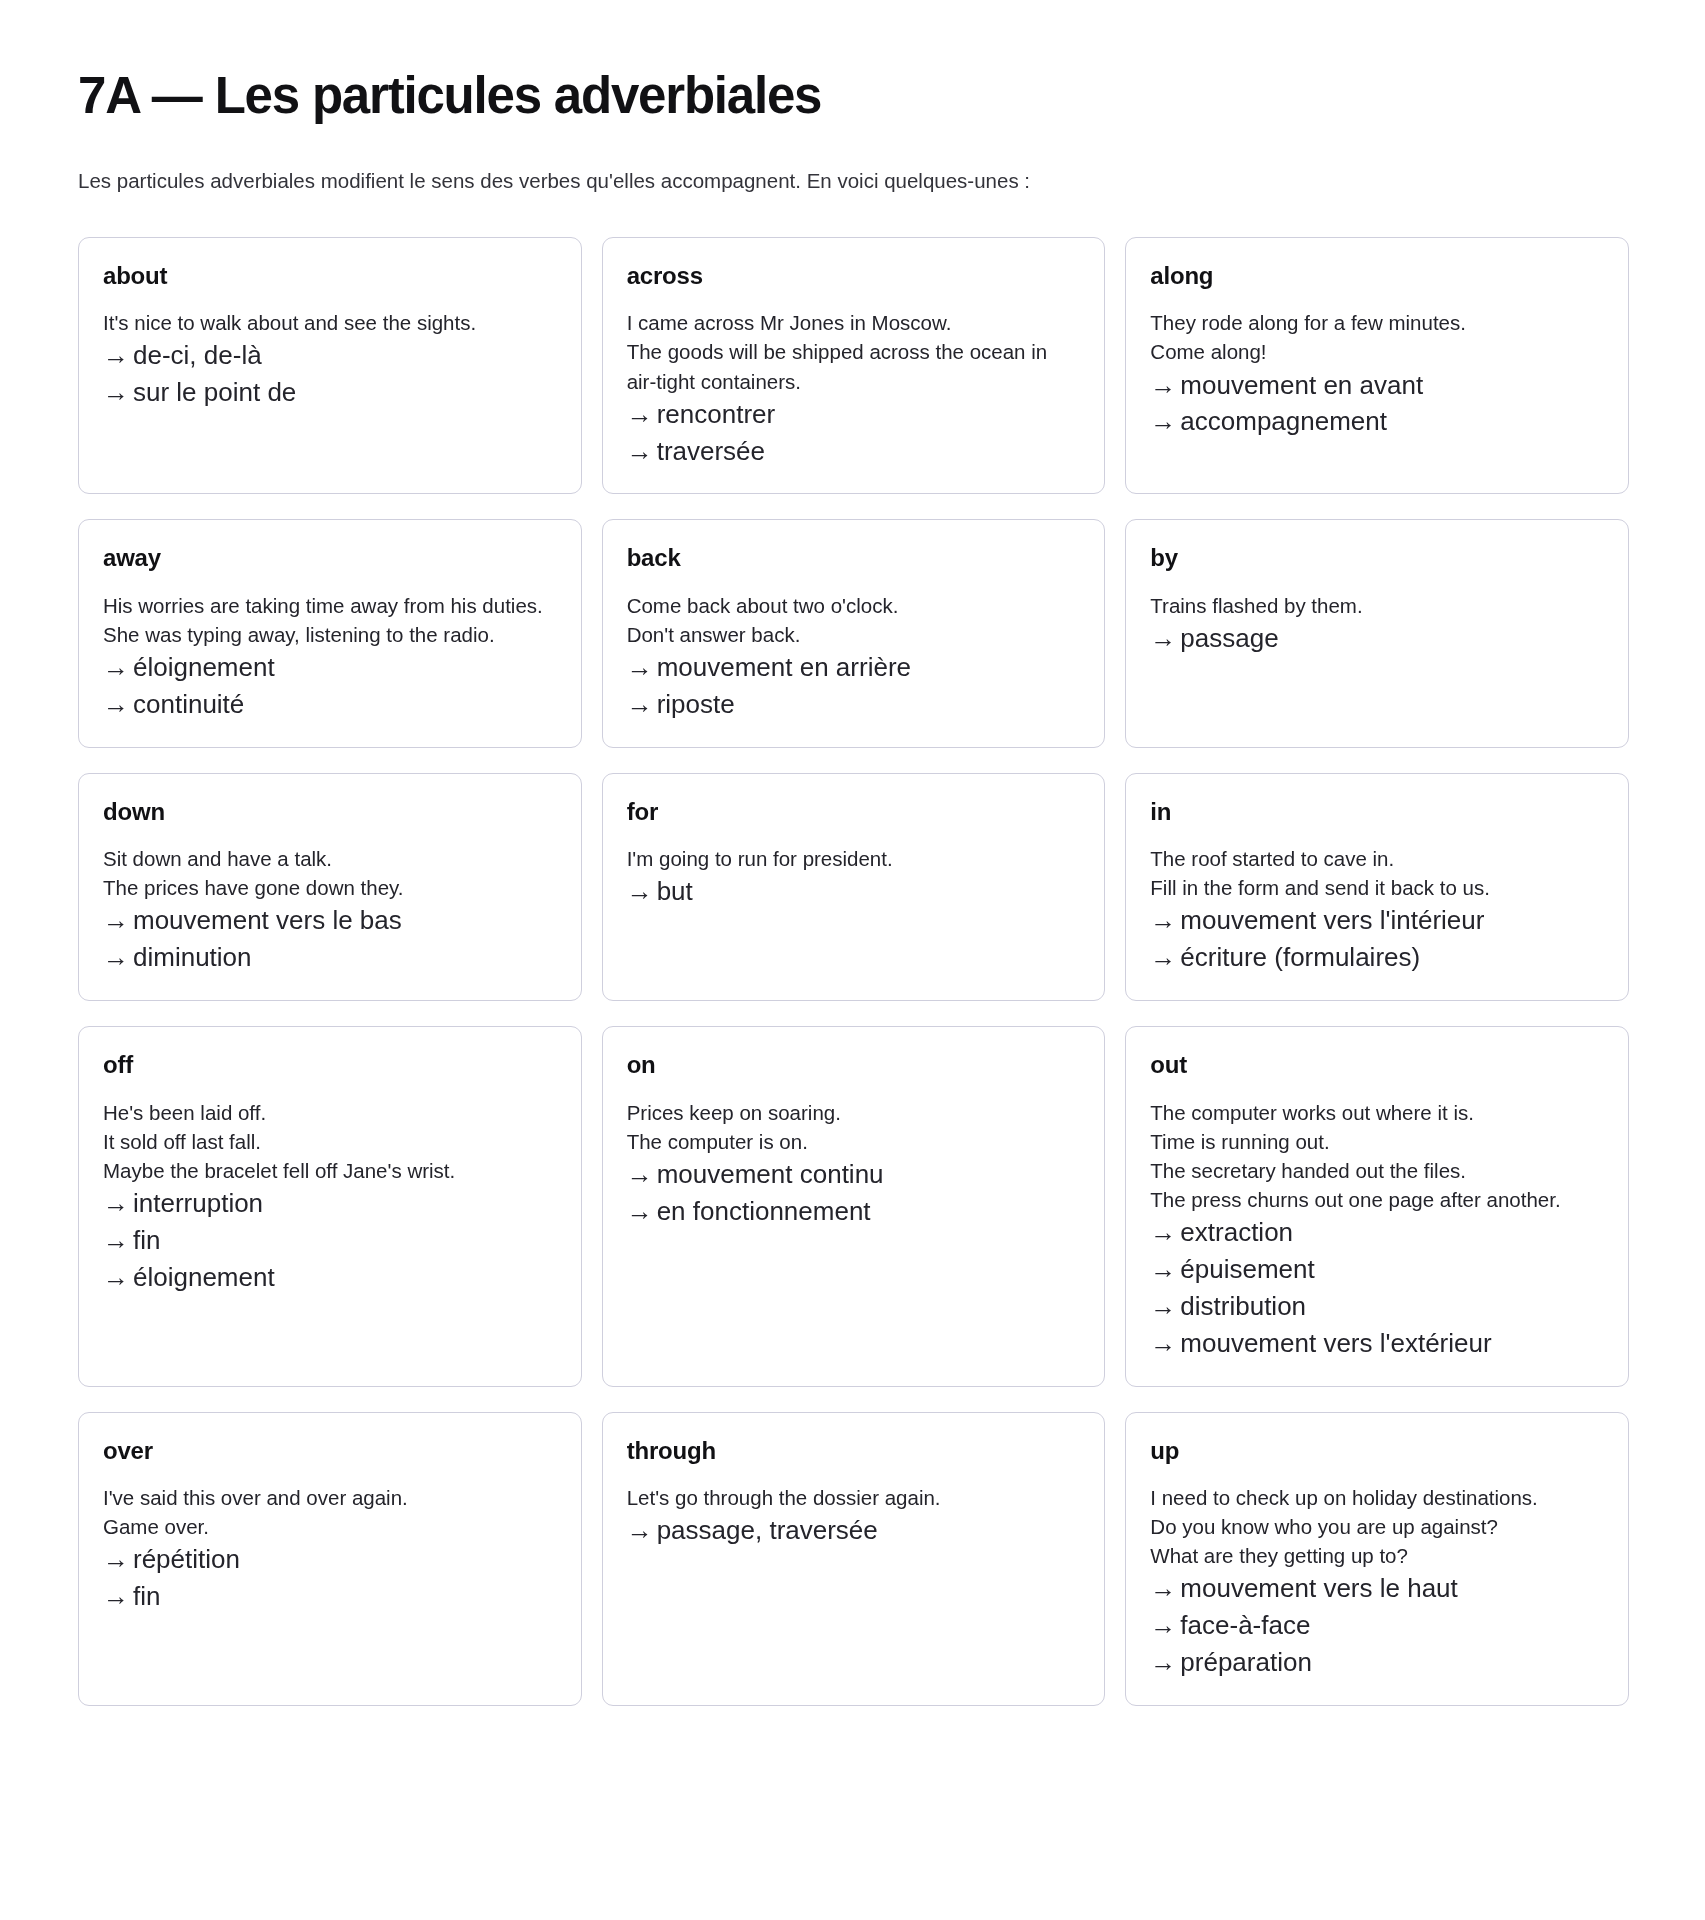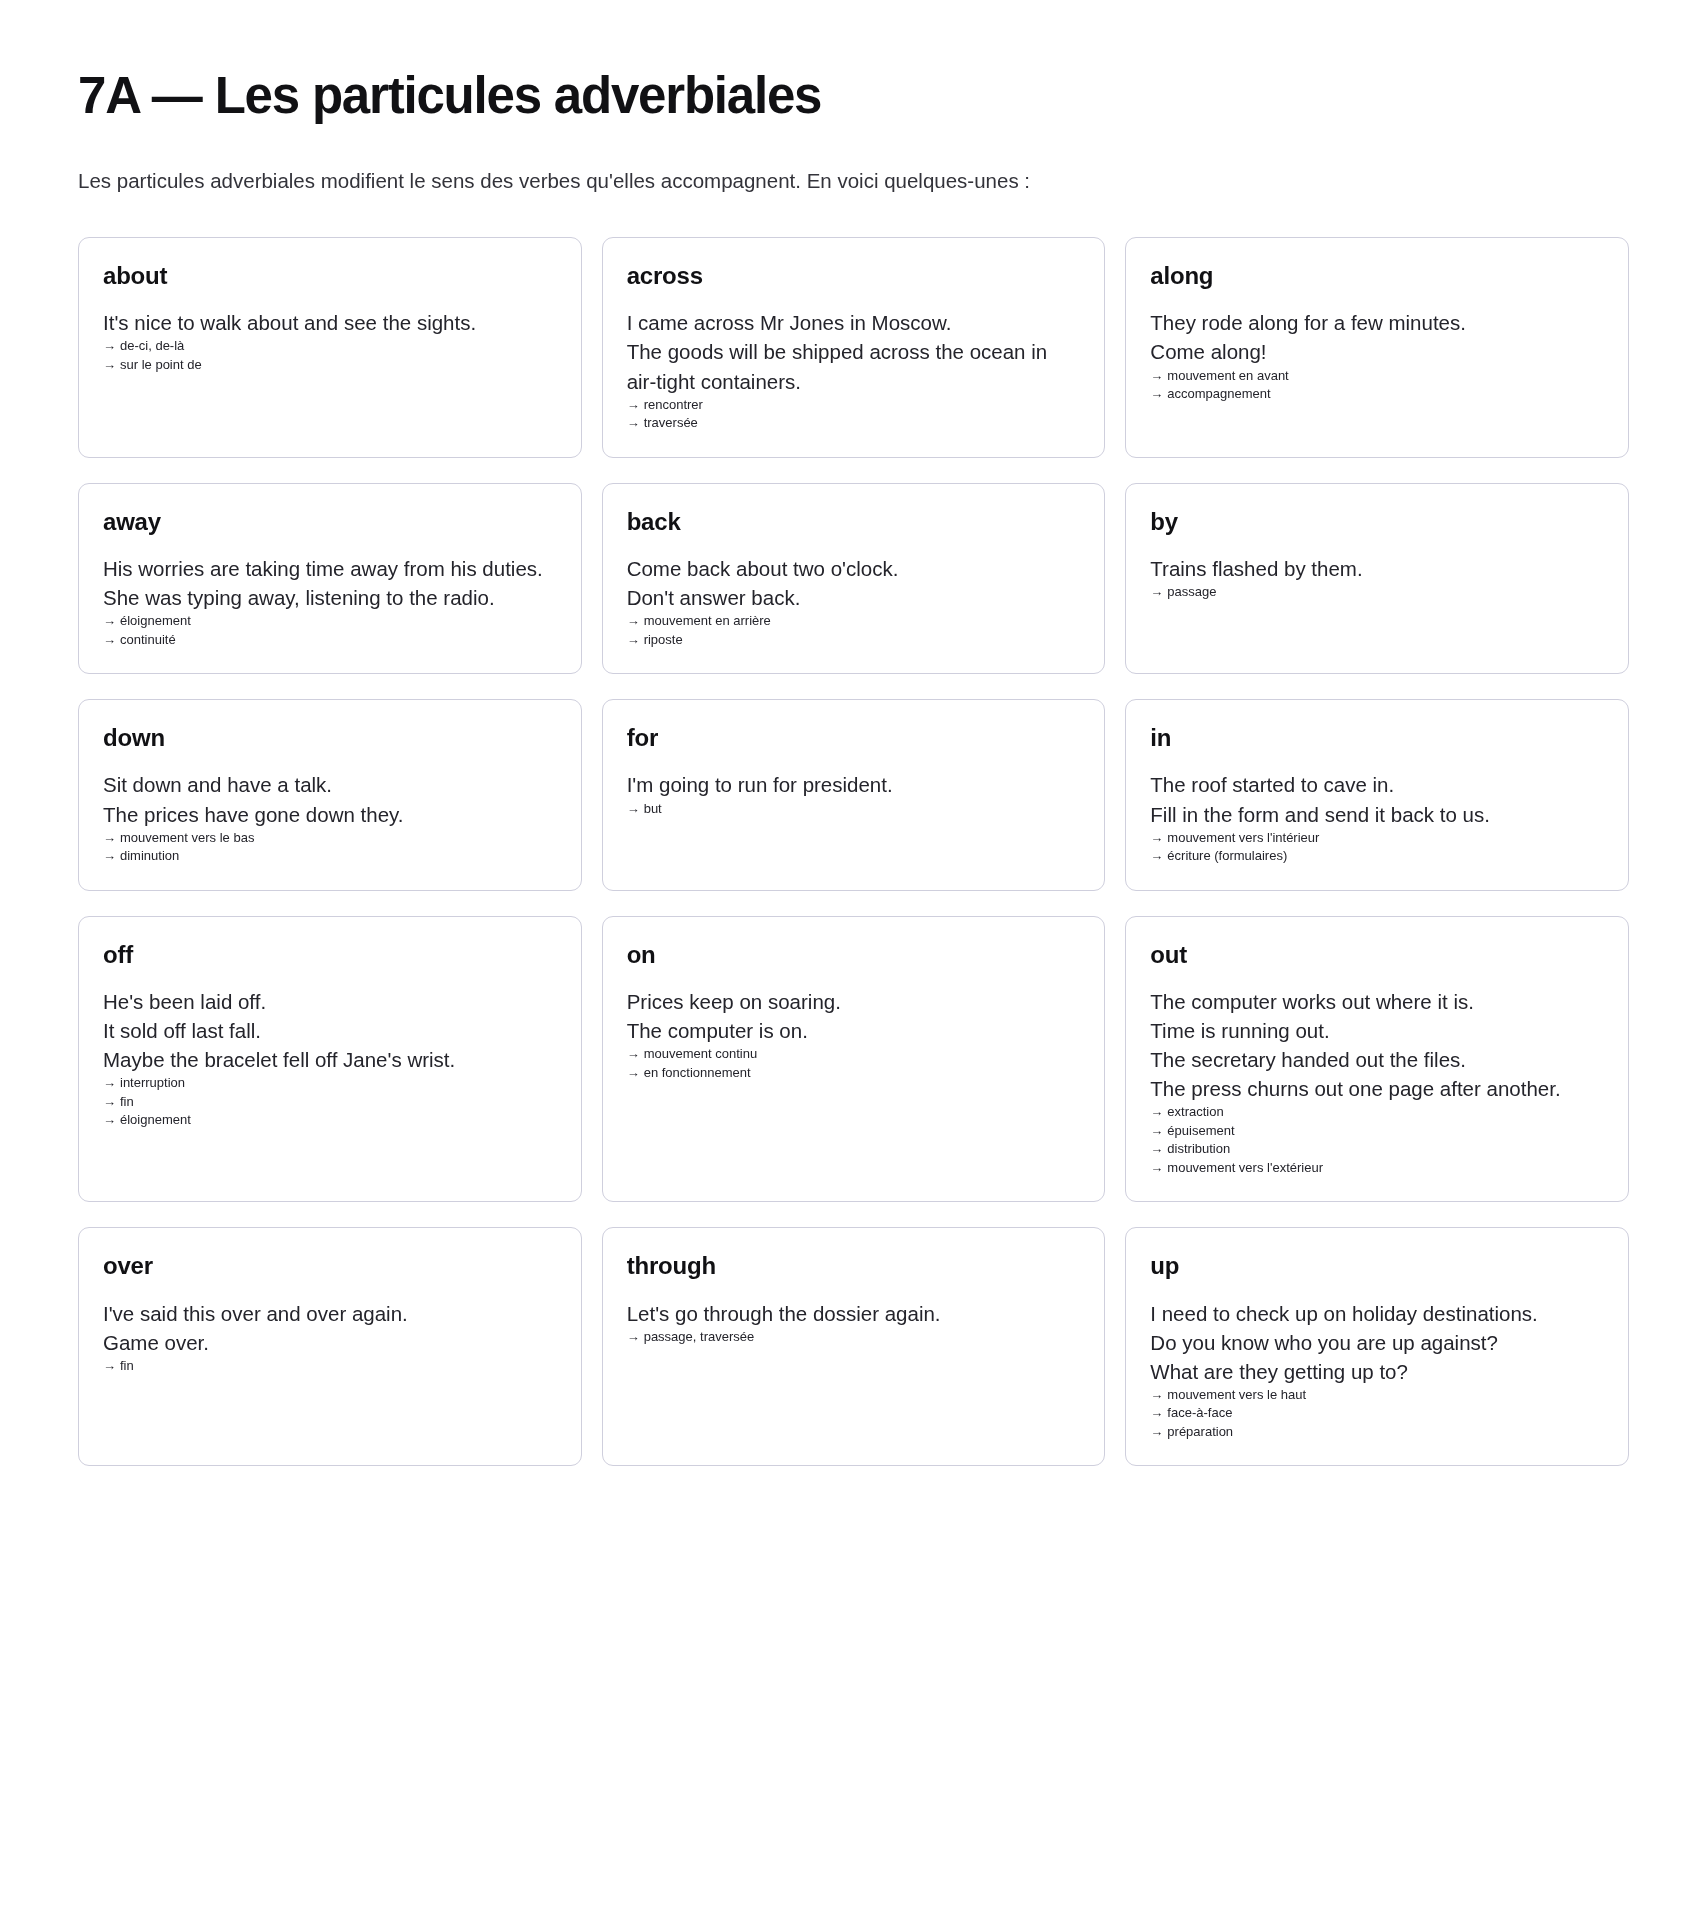--- a/index.html
+++ b/index.html
@@ -64,21 +64,21 @@
     padding: 0;
     list-style: none;
   }
   .example-line {
     font-size: 20.5px;
     line-height: 1.42;
     color: #24242b;
     margin: 0;
   }
   .meaning-line {
-    font-size: 13px;
+    font-size: 26px;
     line-height: 1.42;
     color: #24242b;
     margin: 0;
   }
   .arrow {
     display: inline-block;
     margin-right: 4px;
   }
 </style>
 </head>
@@ -198,20 +198,21 @@
           <div class="meaning-line"><span class="arrow">→</span><span>épuisement</span></div>
           <div class="meaning-line"><span class="arrow">→</span><span>distribution</span></div>
           <div class="meaning-line"><span class="arrow">→</span><span>mouvement vers l'extérieur</span></div>
         </div>
       </div>
       <div class="card">
         <div class="card-title">over</div>
         <div class="card-lines">
           <div class="example-line">I've said this over and over again.</div>
           <div class="example-line">Game over.</div>
+          <div class="meaning-line"><span class="arrow">→</span><span>répétition</span></div>
           <div class="meaning-line"><span class="arrow">→</span><span>fin</span></div>
         </div>
       </div>
       <div class="card">
         <div class="card-title">through</div>
         <div class="card-lines">
           <div class="example-line">Let's go through the dossier again.</div>
           <div class="meaning-line"><span class="arrow">→</span><span>passage, traversée</span></div>
         </div>
       </div>

